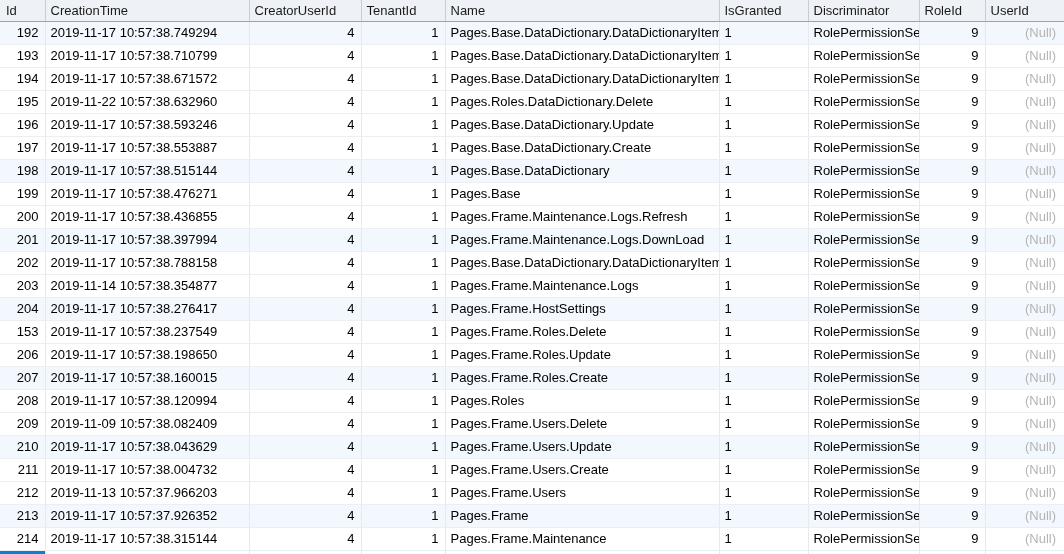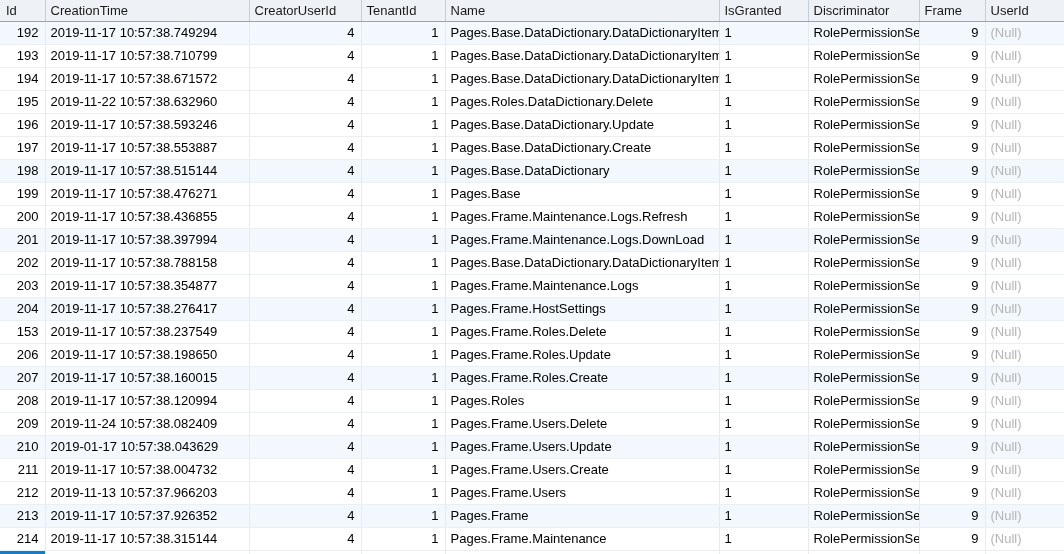--- a/index.html
+++ b/index.html
@@ -65,21 +65,21 @@
     vertical-align: middle;
     white-space: nowrap;
     overflow: hidden;
     font-size: 13px;
     line-height: 22px;
   }
   tbody td.last { border-right: none; }
 
   td.num   { text-align: right; padding-right: 6px; }
   td.txt   { text-align: left;  padding-left: 5px; }
-  td.null  { text-align: left; padding-right: 8px; color: #b4b4b4; margin-left: 12px; }
+  td.null  { text-align: right; padding-right: 8px; color: #b4b4b4; margin-left: 12px; }
 
   
   tr.tint td { background: #f2f8fd; }
   tr.plain td { background: #ffffff; }
 
   
   td.selected {
     background: #0a7fd6 !important;
     color: #ffffff;
   }
@@ -108,21 +108,21 @@
       </colgroup>
     <thead>
       <tr>
           <th class="first ">Id</th>
           <th class="">CreationTime</th>
           <th class="">CreatorUserId</th>
           <th class="">TenantId</th>
           <th class="">Name</th>
           <th class="">IsGranted</th>
           <th class="">Discriminator</th>
-          <th class="">Frame</th>
+          <th class="">RoleId</th>
           <th class="last">UserId</th>
         </tr>
     </thead>
     <tbody>
         <tr class="tint">
           <td class="num clip">192</td>
           <td class="txt clip">2019-11-17 10:57:38.749294</td>
           <td class="num clip">4</td>
           <td class="num clip">1</td>
           <td class="txt clip">Pages.Base.DataDictionary.DataDictionaryItem.Delete</td>
@@ -236,21 +236,21 @@
           <td class="num clip">4</td>
           <td class="num clip">1</td>
           <td class="txt clip">Pages.Base.DataDictionary.DataDictionaryItem.Create</td>
           <td class="txt clip">1</td>
           <td class="txt clip">RolePermissionSetting</td>
           <td class="num clip">9</td>
           <td class="null clip last">(Null)</td>
         </tr>
         <tr class="plain">
           <td class="num clip">203</td>
-          <td class="txt clip">2019-11-17 10:57:38.354877</td>
+          <td class="txt clip">2019-11-14 10:57:38.354877</td>
           <td class="num clip">4</td>
           <td class="num clip">1</td>
           <td class="txt clip">Pages.Frame.Maintenance.Logs</td>
           <td class="txt clip">1</td>
           <td class="txt clip">RolePermissionSetting</td>
           <td class="num clip">9</td>
           <td class="null clip last">(Null)</td>
         </tr>
         <tr class="tint">
           <td class="num clip">204</td>
@@ -302,32 +302,32 @@
           <td class="num clip">4</td>
           <td class="num clip">1</td>
           <td class="txt clip">Pages.Roles</td>
           <td class="txt clip">1</td>
           <td class="txt clip">RolePermissionSetting</td>
           <td class="num clip">9</td>
           <td class="null clip last">(Null)</td>
         </tr>
         <tr class="plain">
           <td class="num clip">209</td>
-          <td class="txt clip">2019-11-24 10:57:38.082409</td>
+          <td class="txt clip">2019-11-09 10:57:38.082409</td>
           <td class="num clip">4</td>
           <td class="num clip">1</td>
           <td class="txt clip">Pages.Frame.Users.Delete</td>
           <td class="txt clip">1</td>
           <td class="txt clip">RolePermissionSetting</td>
           <td class="num clip">9</td>
           <td class="null clip last">(Null)</td>
         </tr>
         <tr class="tint">
           <td class="num clip">210</td>
-          <td class="txt clip">2019-01-17 10:57:38.043629</td>
+          <td class="txt clip">2019-11-17 10:57:38.043629</td>
           <td class="num clip">4</td>
           <td class="num clip">1</td>
           <td class="txt clip">Pages.Frame.Users.Update</td>
           <td class="txt clip">1</td>
           <td class="txt clip">RolePermissionSetting</td>
           <td class="num clip">9</td>
           <td class="null clip last">(Null)</td>
         </tr>
         <tr class="plain">
           <td class="num clip">211</td>

